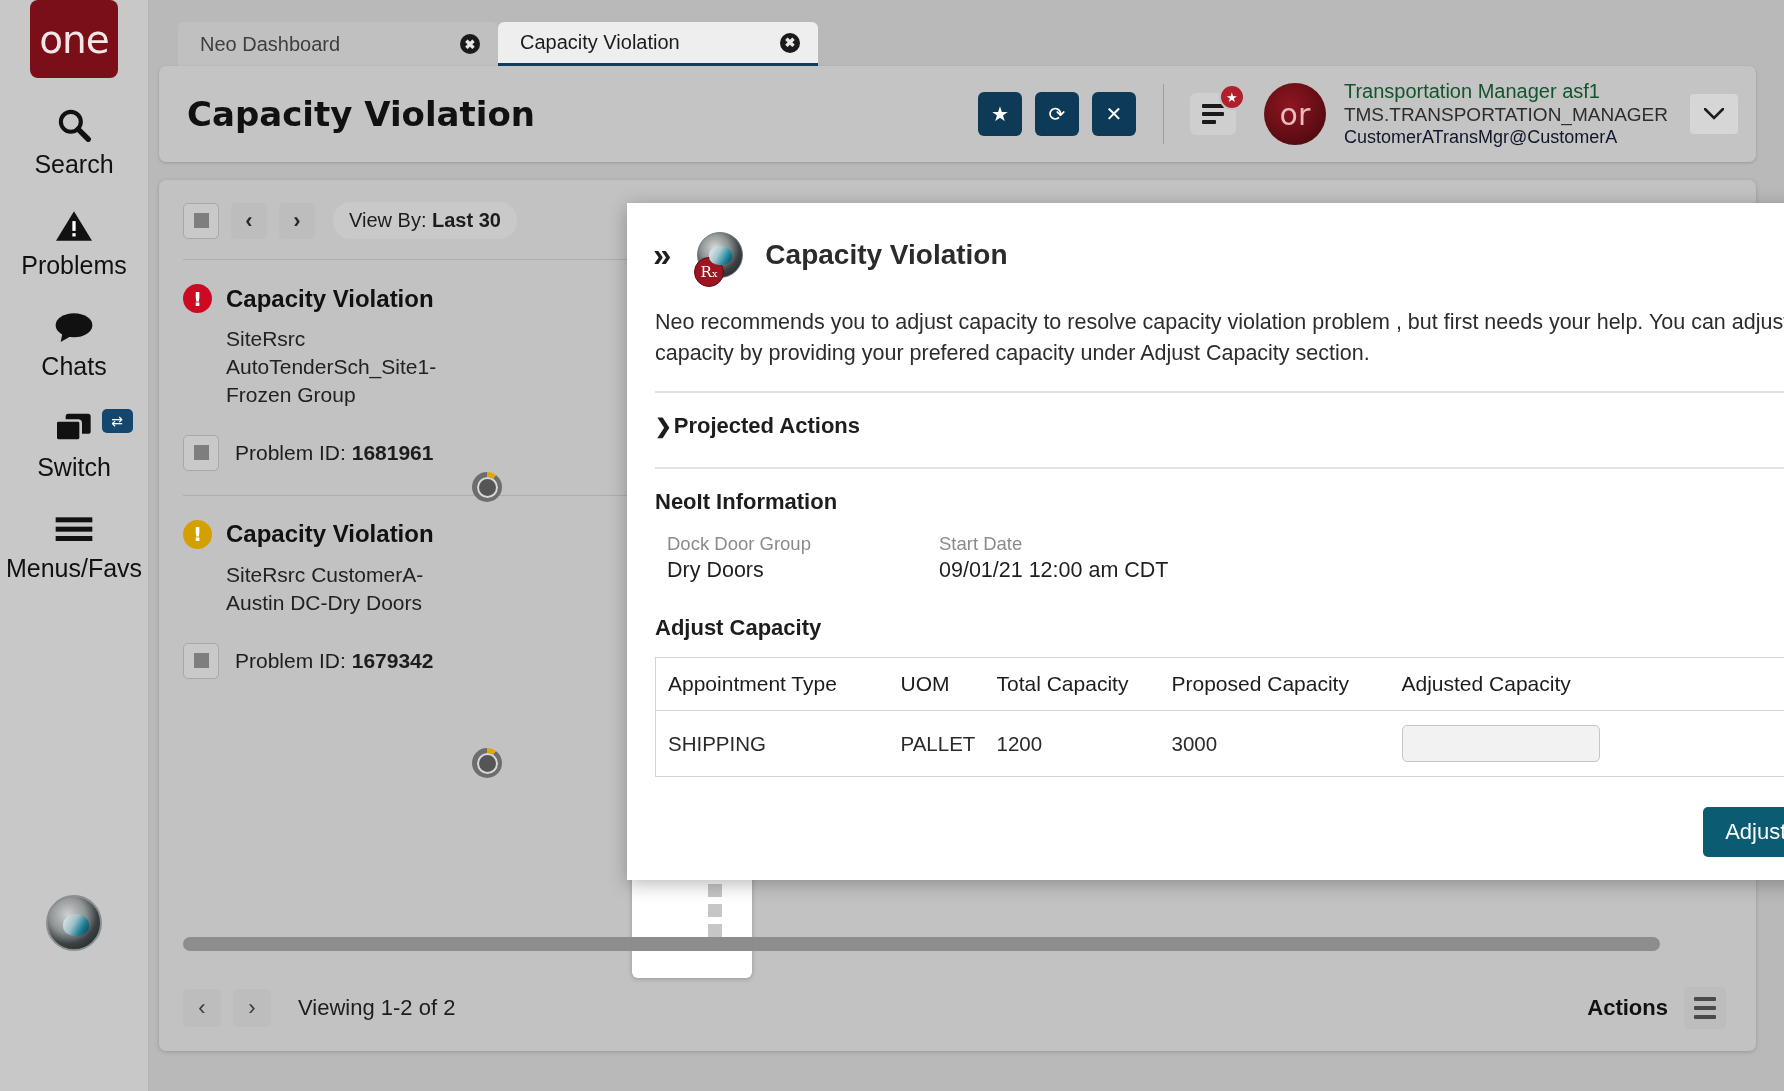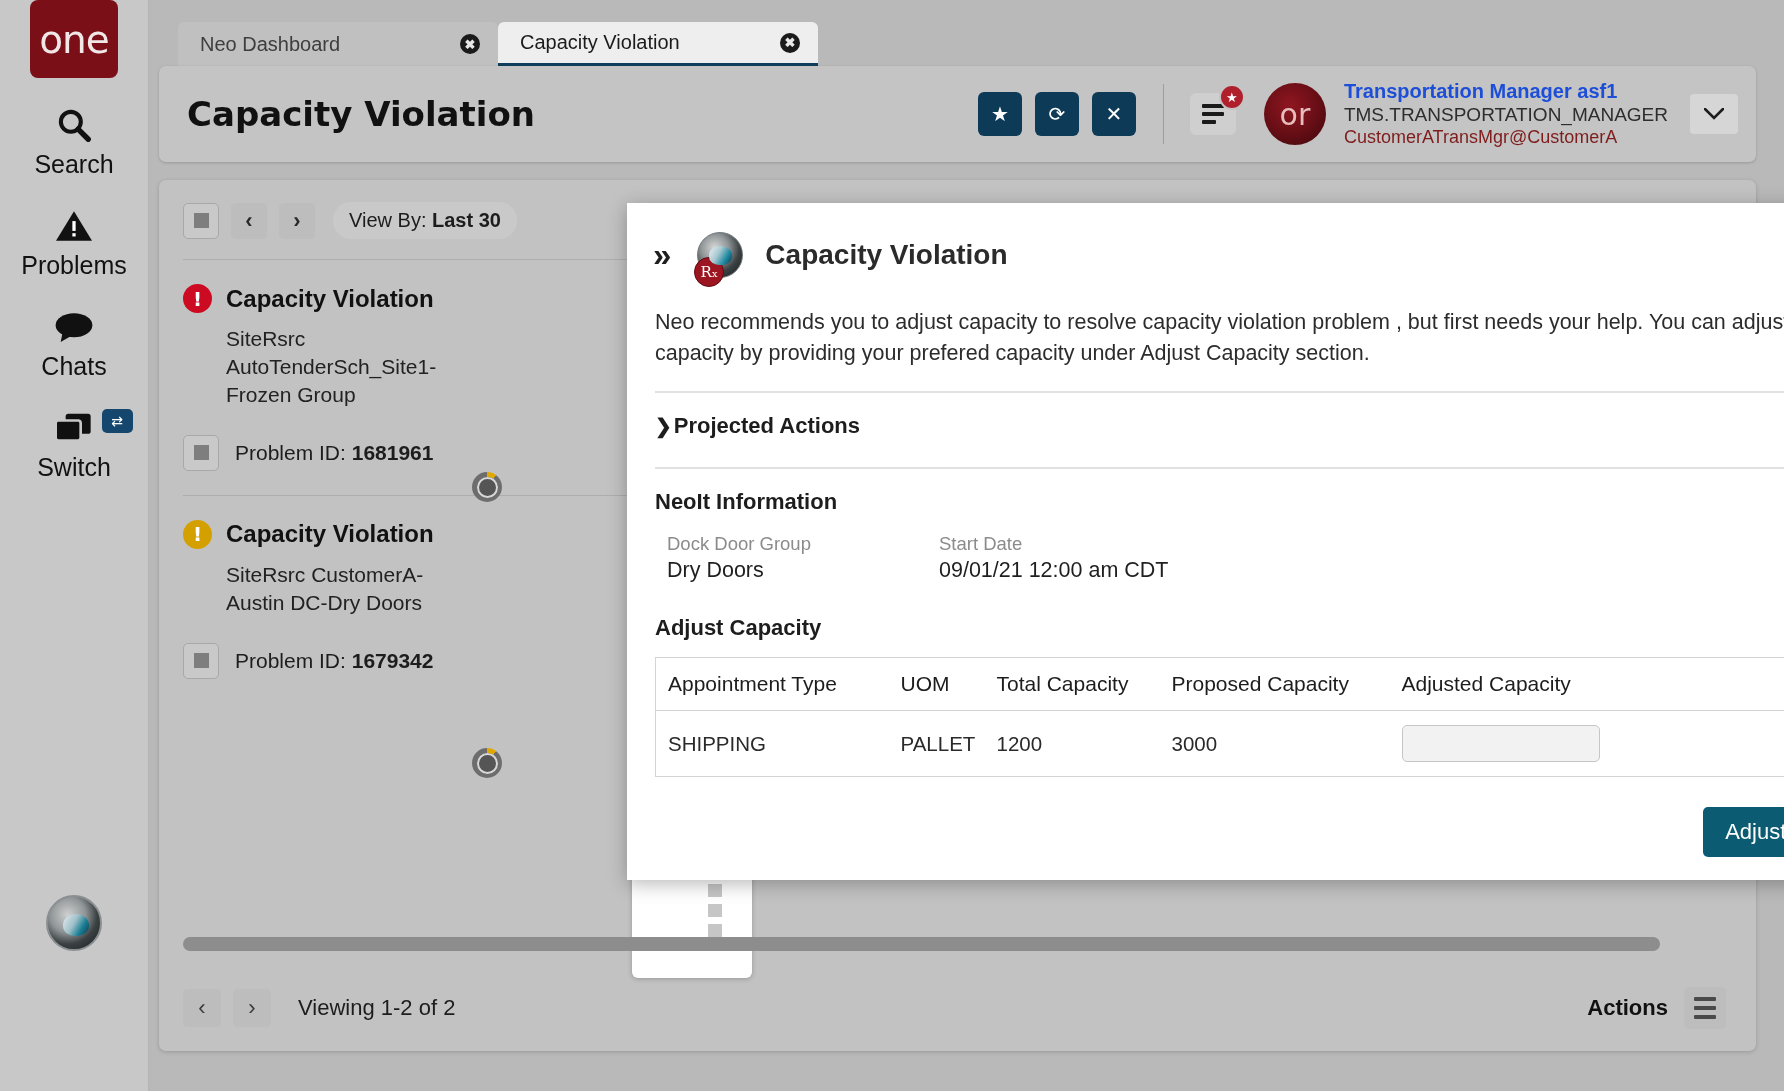--- a/index.html
+++ b/index.html
@@ -123,23 +123,23 @@
     font-size: 13px; border: 2px solid #c4c4c4;
   }
   .user-avatar {
     width: 62px; height: 62px; border-radius: 50%; margin: 0 18px 0 28px;
     background: radial-gradient(circle at 42% 36%, #8e1620 0%, #6e0f17 45%, #3d070c 100%);
     display: flex; align-items: center; justify-content: center;
     color: #e7bcbc; font-size: 30px; font-family: "DejaVu Sans", sans-serif;
     filter: blur(.4px);
   }
   .user-meta { display: flex; flex-direction: column; justify-content: center; }
-  .user-name { font-size: 20px; font-weight: bold; color: #1d4ed8; }
+  .user-name { font-size: 20px; font-weight: normal; color: #14532d; }
   .user-role { font-size: 19px; color: #2d2d2d; margin-top: 1px; font-family: "Liberation Sans", sans-serif; }
-  .user-email { font-size: 18px; color: #7f1d1d; margin-top: 1px; }
+  .user-email { font-size: 18px; color: #0f172a; margin-top: 1px; }
   .user-caret {
     width: 48px; height: 40px; margin-left: 22px; margin-right: 18px;
     background: #d6d6d6; border-radius: 4px;
     display: flex; align-items: center; justify-content: center; color: #222; font-size: 18px;
   }
 
   
   .content-card {
     position: absolute; left: 10px; top: 180px; right: 28px; bottom: 40px;
     background: #c2c2c2; border-radius: 7px;
@@ -341,20 +341,30 @@
       <div class="glyph">
         <svg width="40" height="32" viewBox="0 0 24 19">
             <rect x="7" y="1" width="15" height="12" rx="1.6" fill="#111"></rect>
             <rect x="1" y="5" width="15" height="12" rx="1.6" fill="#111" stroke="#c8c8c8" stroke-width="1.6"></rect>
           </svg>
       </div>
       <div class="switch-badge">⇄</div>
       <div class="rail-label">Switch</div>
     </div>
 
+    <div class="rail-item">
+      <div class="glyph">
+        <svg width="40" height="30" viewBox="0 0 24 18">
+            <rect x="1" y="2" width="22" height="3" fill="#111"></rect>
+            <rect x="1" y="7.6" width="22" height="3" fill="#111"></rect>
+            <rect x="1" y="13.2" width="22" height="3" fill="#111"></rect>
+          </svg>
+      </div>
+      <div class="rail-label">Menus/Favs</div>
+    </div>
 
     <div class="rail-avatar"></div>
   </div>
 
   <div class="main">
 
     <div class="tabstrip">
       <div class="tab">
         <span>Neo Dashboard</span>
         <span class="tab-close">✖</span>

